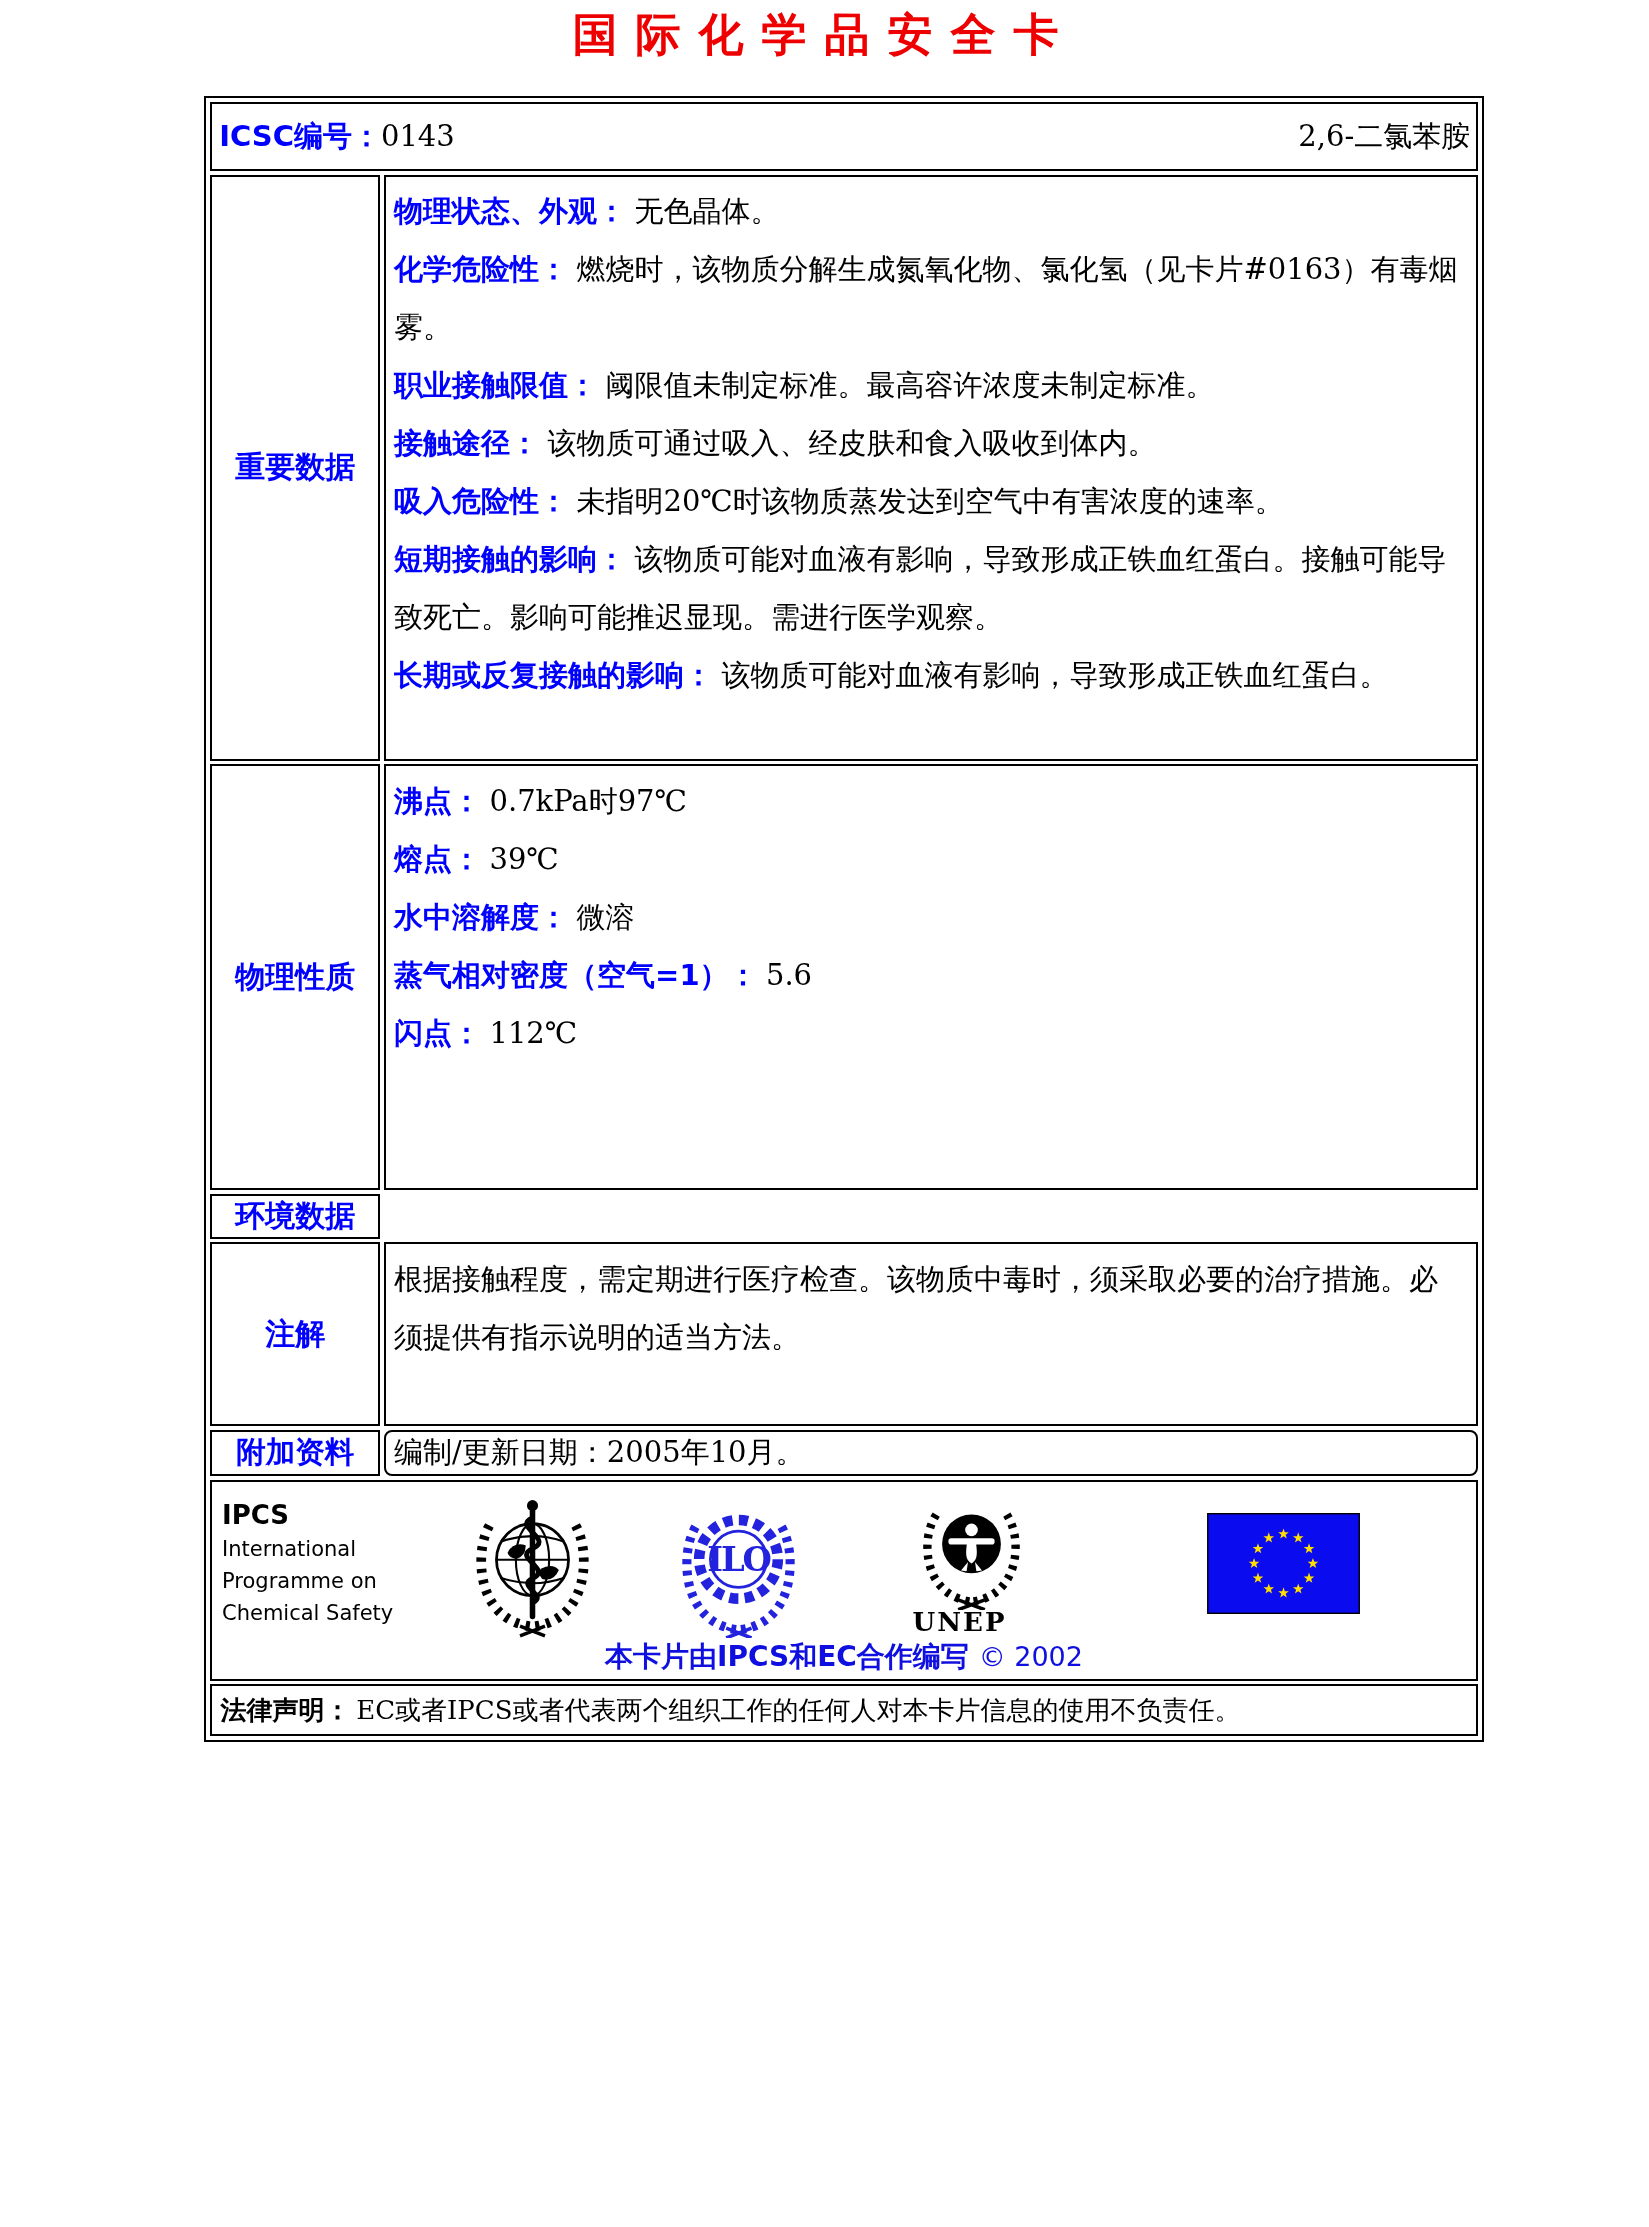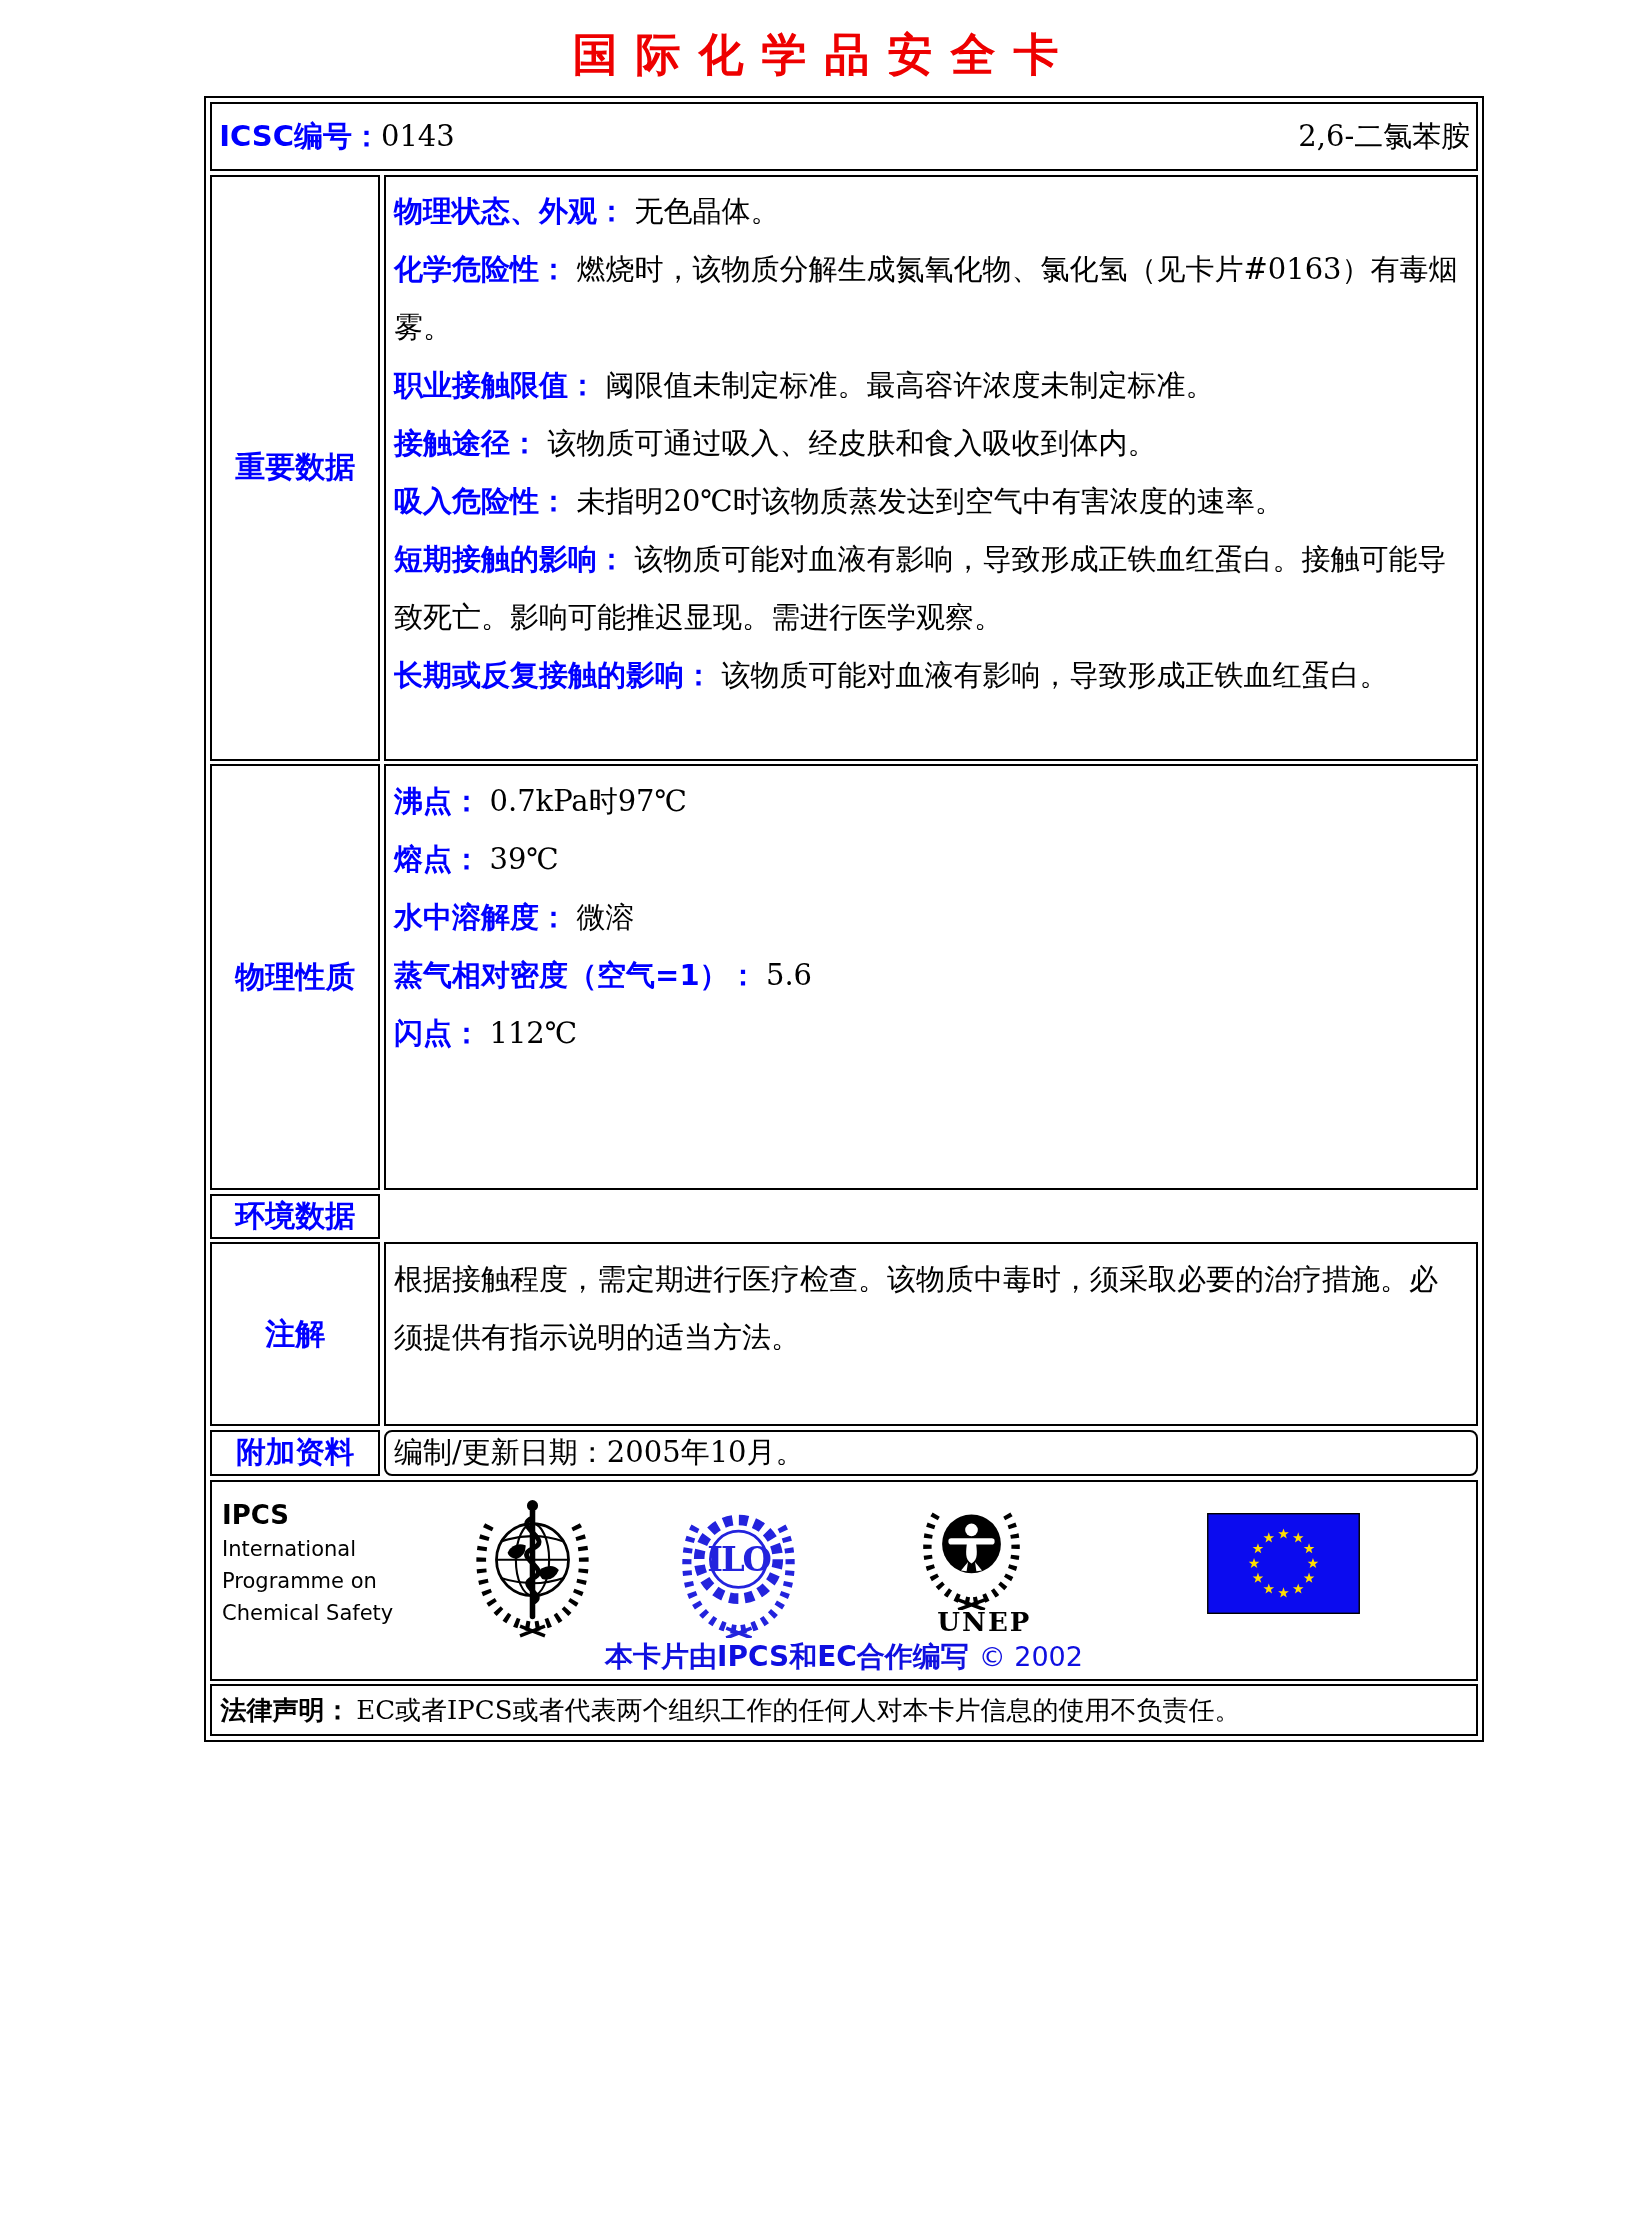--- a/index.html
+++ b/index.html
@@ -6,21 +6,21 @@
     margin: 0; padding: 0;
     width: 1649px; height: 2227px;
     background: #ffffff;
     font-family: "DejaVu Serif", serif;
     color: #000;
   }
   .page { position: relative; width: 1649px; height: 2227px; overflow: hidden; }
 
   .title {
     margin: 0;
-    position: absolute; top: 25px; left: 0; width: 100%;
+    position: absolute; top: 5px; left: 0; width: 100%;
     text-align: center;
     font-size: 45px; font-weight: bold;
     letter-spacing: 18px;
     color: #ee0000;
     font-family: "DejaVu Serif", serif;
   }
 
   .card {
     position: absolute; top: 96px; left: 204px;
     width: 1280px;
@@ -66,21 +66,21 @@
   .r-additional .label-cell { font-size: 29.5px; }
 
   
   .logos-cell { flex: 1; padding: 7px 9.8px 2.8px; }
   .logos-strip { display: flex; align-items: center; }
   .ipcs-block { width: 211px; font-family: "DejaVu Sans", sans-serif; }
   .ipcs-title { font-size: 26px; font-weight: bold; line-height: 35px; }
   .ipcs-sub { font-size: 21px; line-height: 32px; }
   .logo-who  { margin-left: 29.5px; }
   .logo-ilo  { margin-left: 67px; }
-  .unep-block { margin-left: 105px; text-align: right; }
+  .unep-block { margin-left: 105px; text-align: left; }
   .unep-text {
     font-family: "DejaVu Serif", serif; font-weight: bold;
     font-size: 26px; letter-spacing: 2.1px; margin-top: -5.6px;
   }
   .logo-eu { margin-left: 176px; }
   .caption { text-align: center; margin-top: 0; font-family: "DejaVu Sans", sans-serif; }
   .caption-main { color: #0f0fe0; font-weight: bold; font-size: 28px; }
   .caption-copy { color: #0f0fe0; font-size: 27px; margin-left: 9.8px; }
 
   

